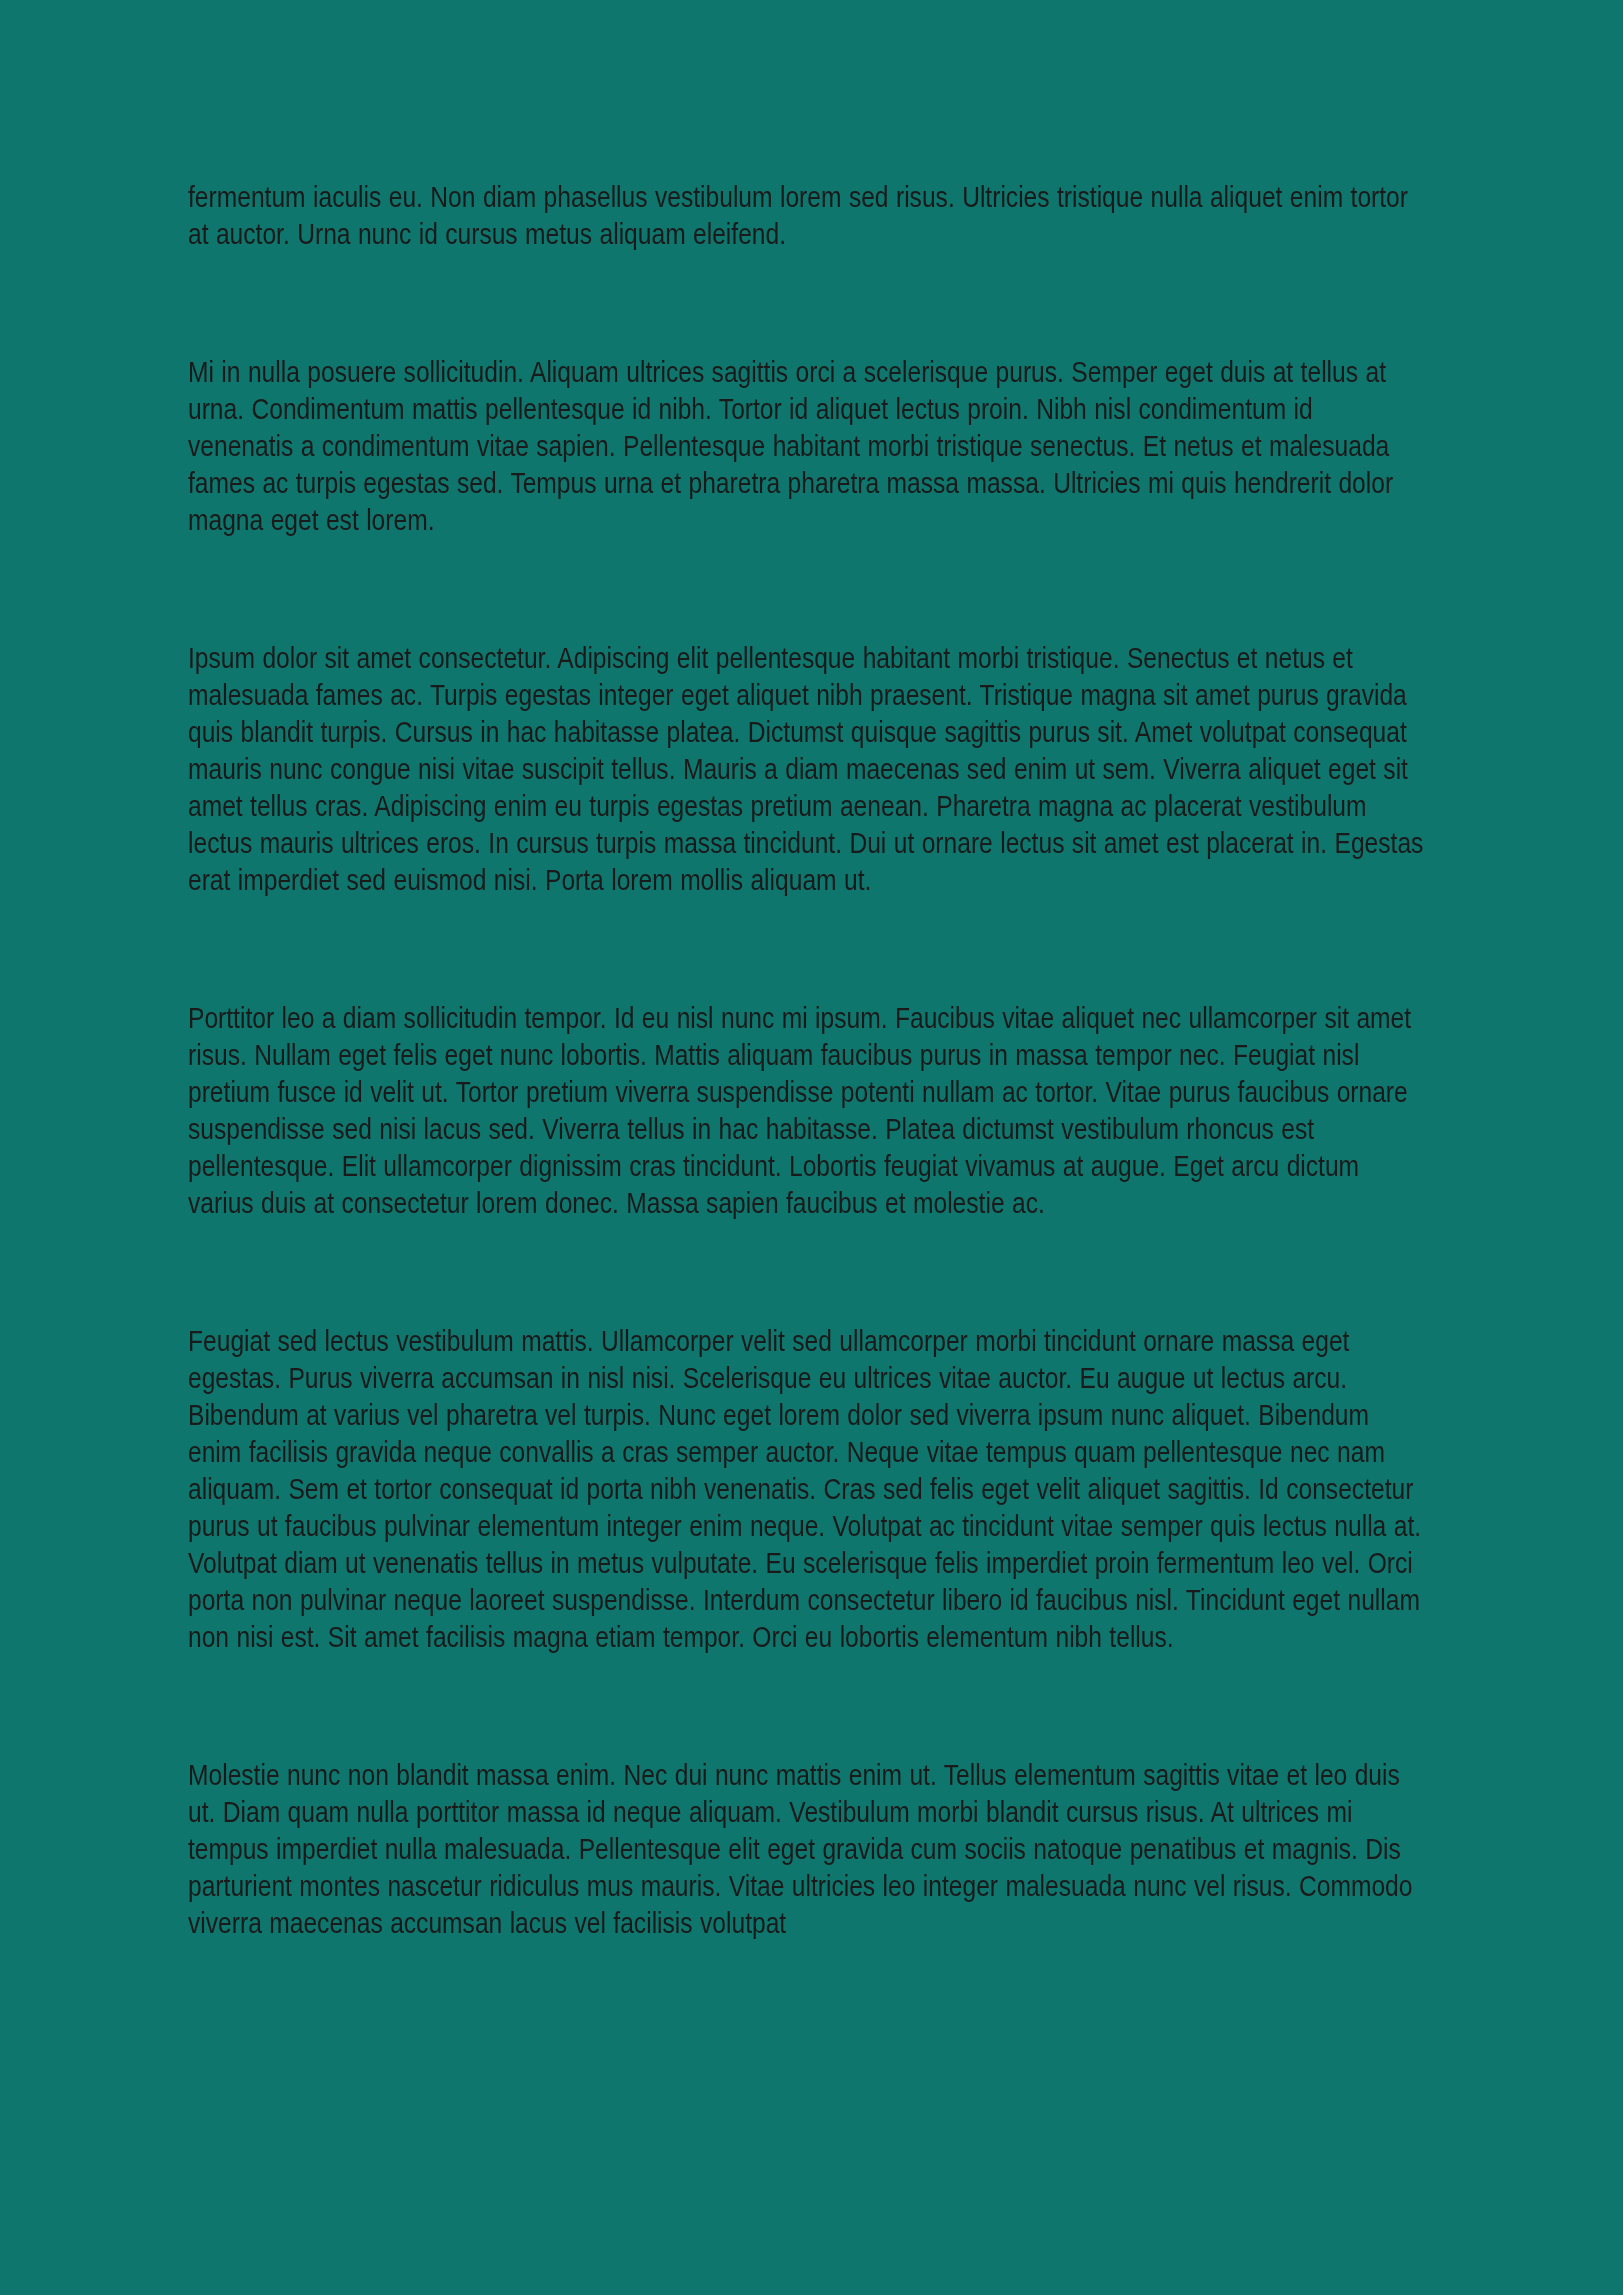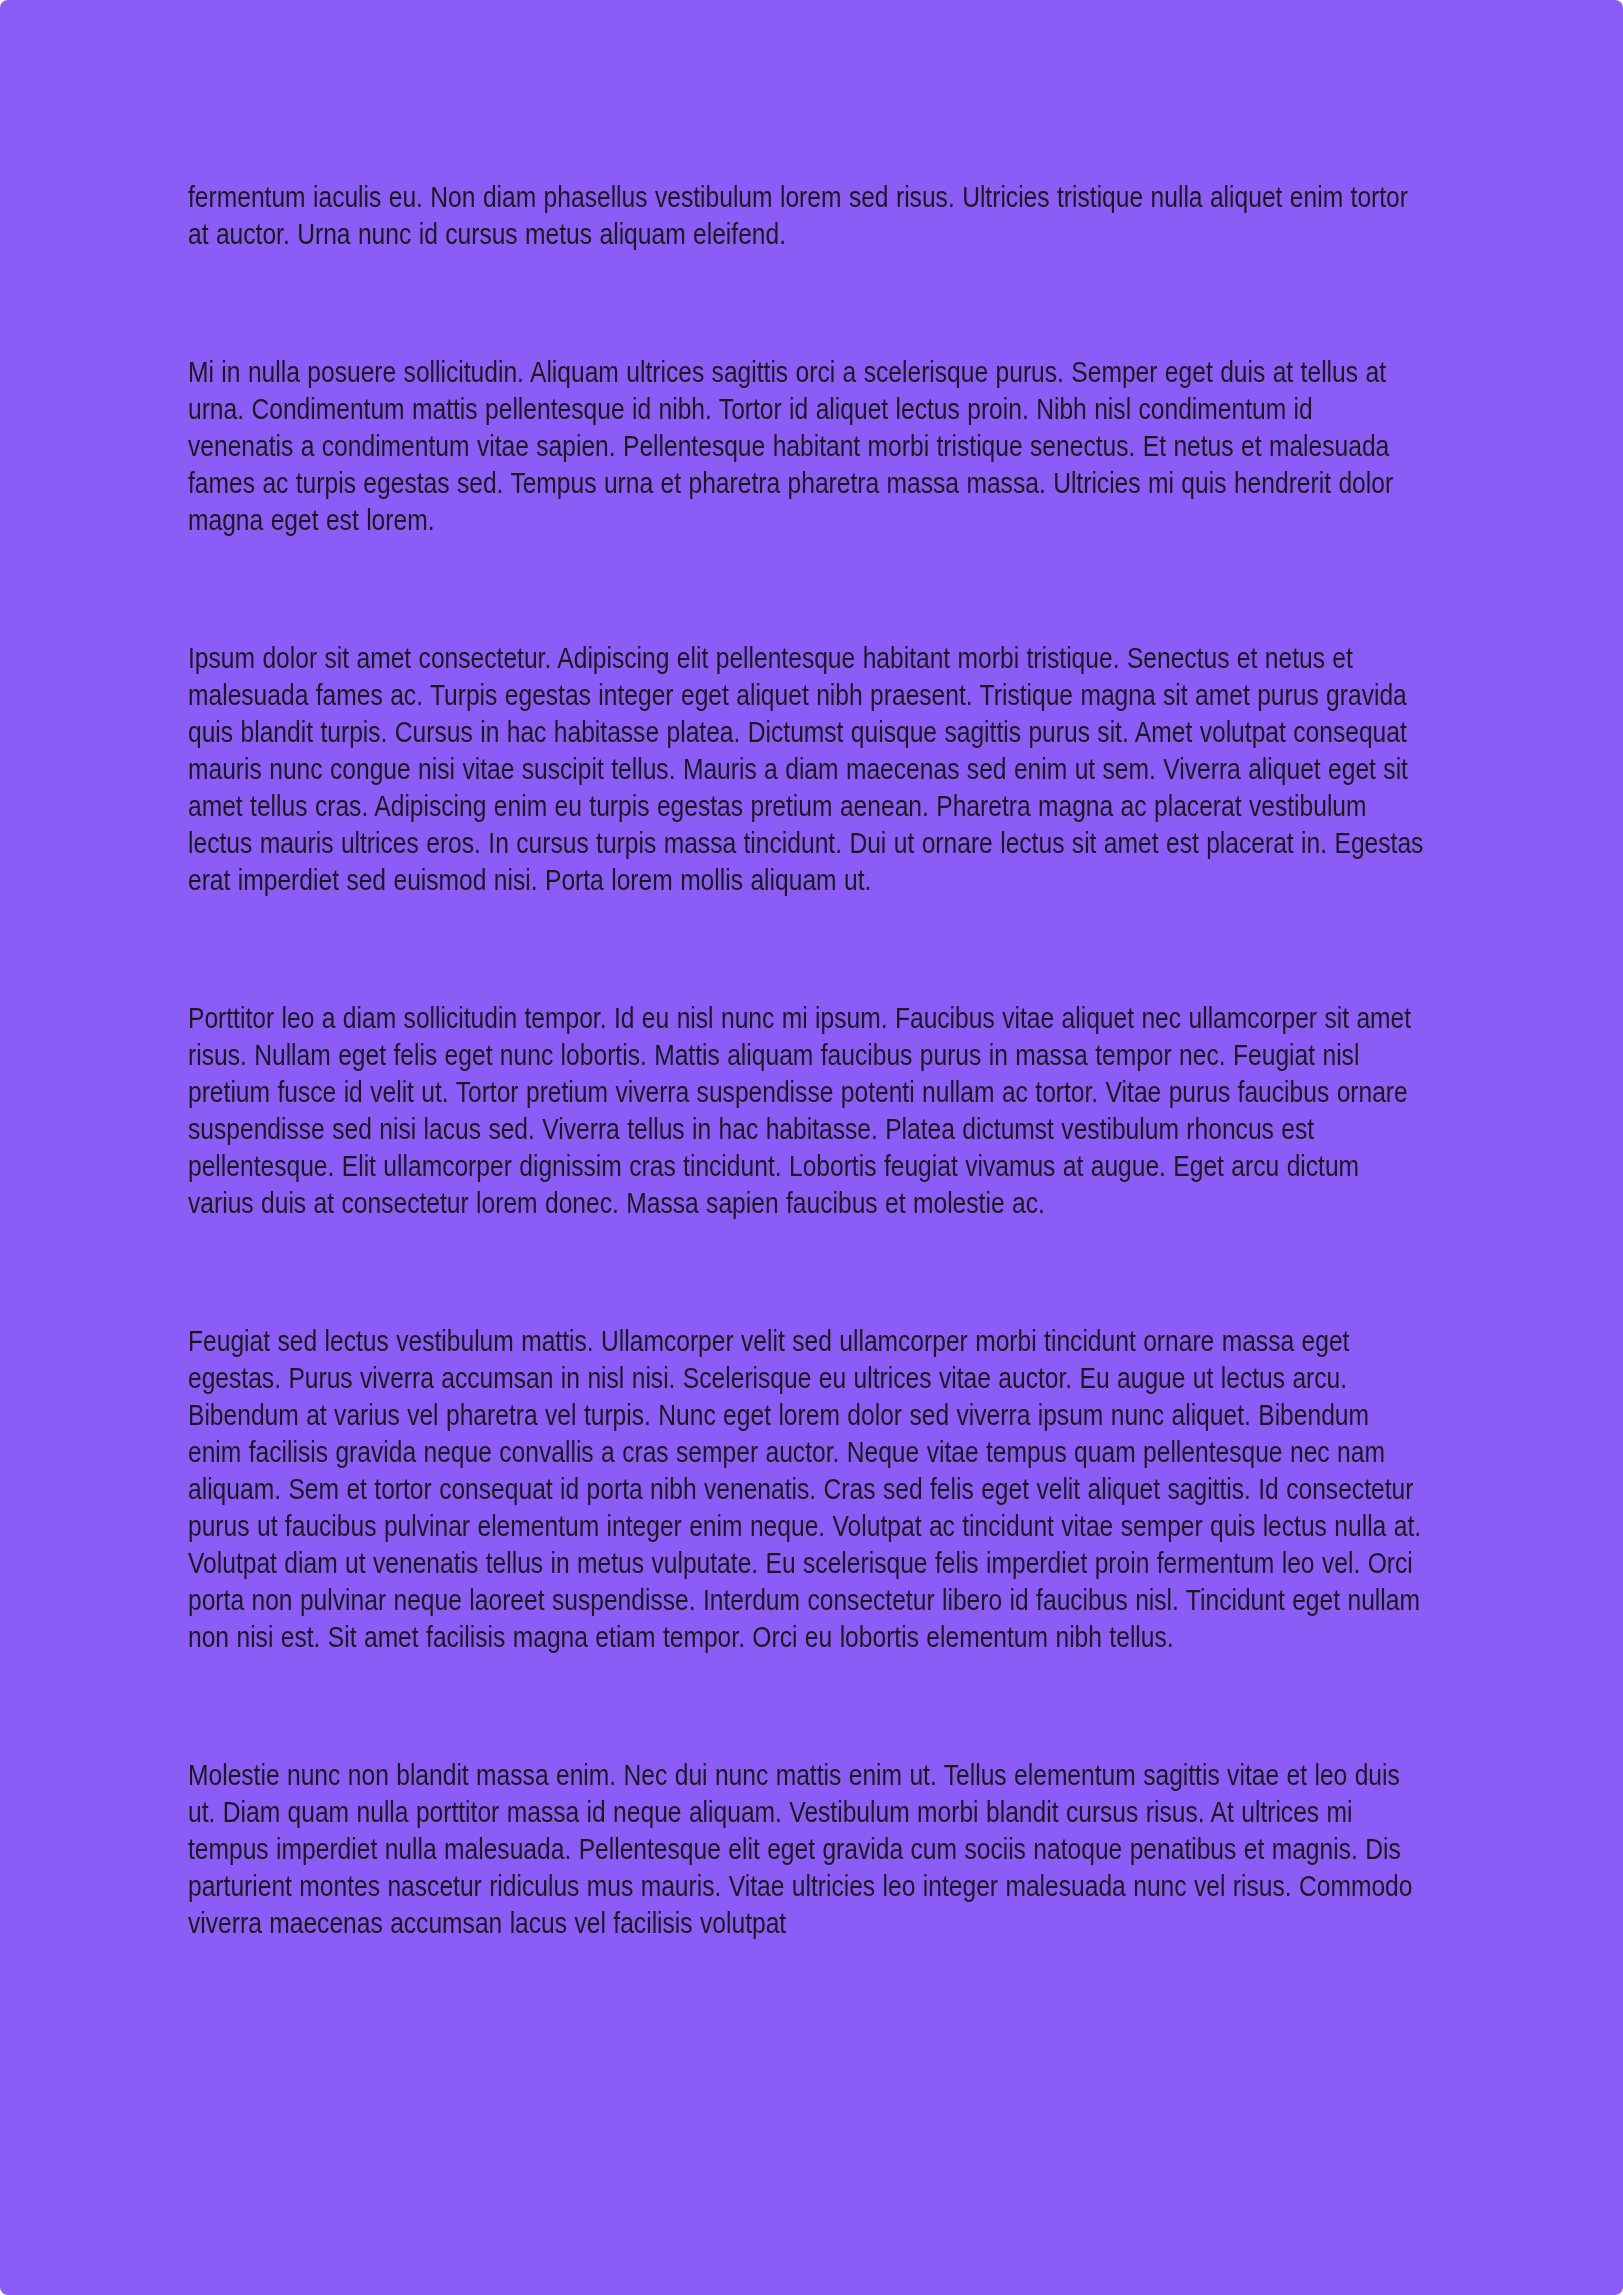--- a/index.html
+++ b/index.html
@@ -4,24 +4,23 @@
 <style>
   html, body {
     margin: 0;
     padding: 0;
     background: #ffffff;
   }
   .page {
     position: relative;
     width: 1623px;
     height: 2295px;
-    background: #8b5cf6;
+    background: #0f766e;
     overflow: hidden;
     font-family: "Liberation Sans", "DejaVu Sans", sans-serif;
-    border-radius: 8px;
   }
   .text-block {
     position: absolute;
     left: 188px;
     top: 178px;
     width: 1508px;               
     transform: scaleX(0.82);     
     transform-origin: left top;
     font-size: 30px;
     line-height: 37px;

